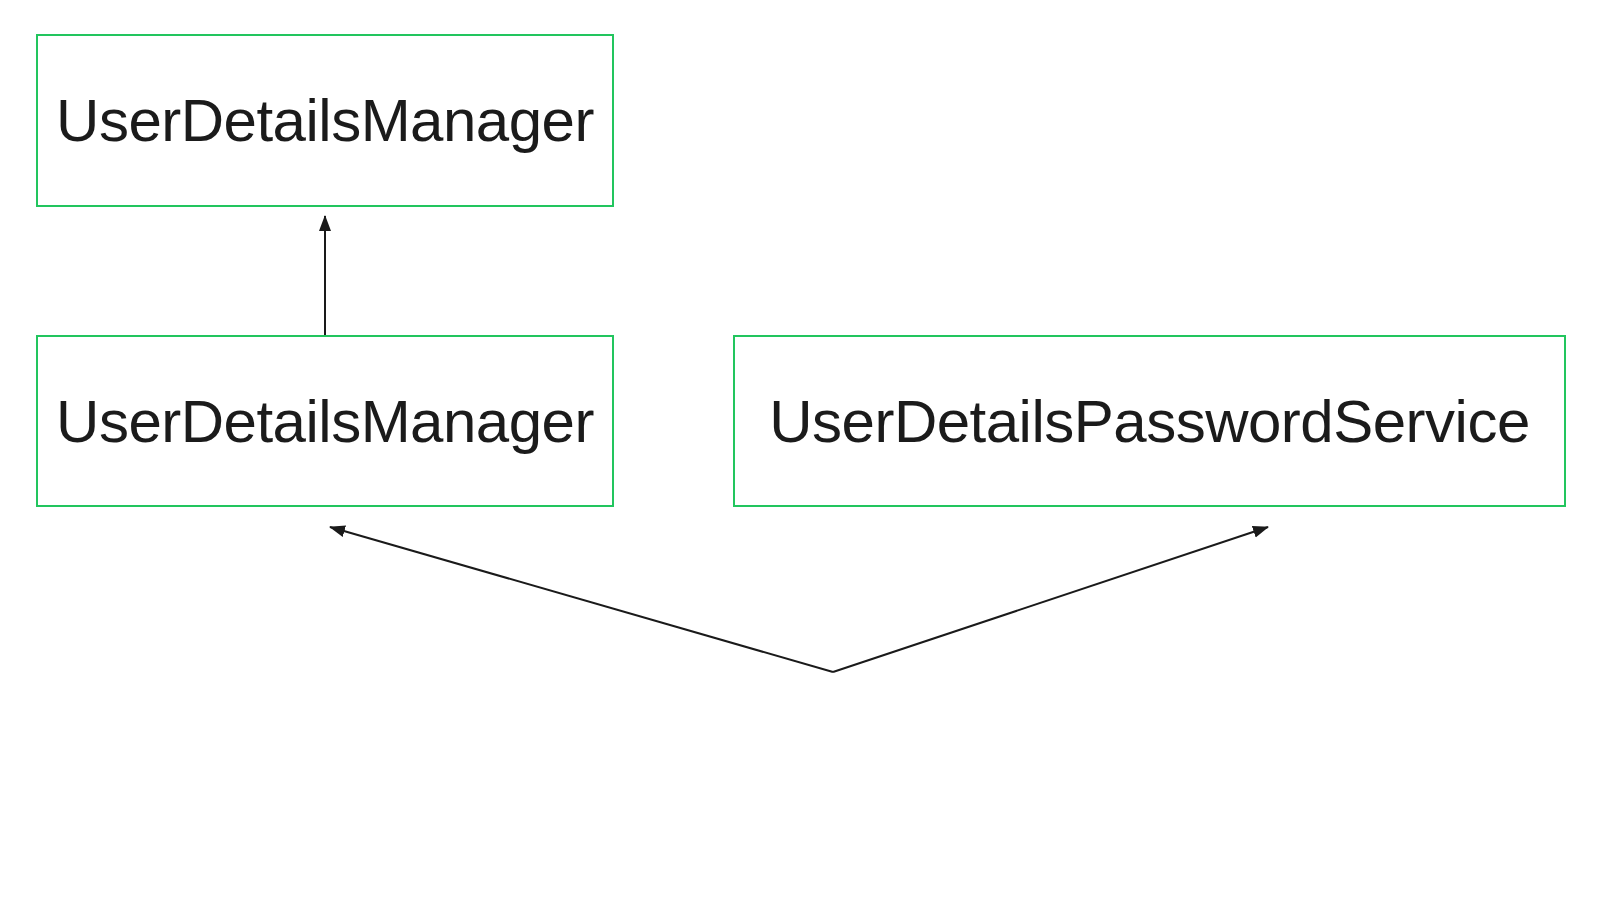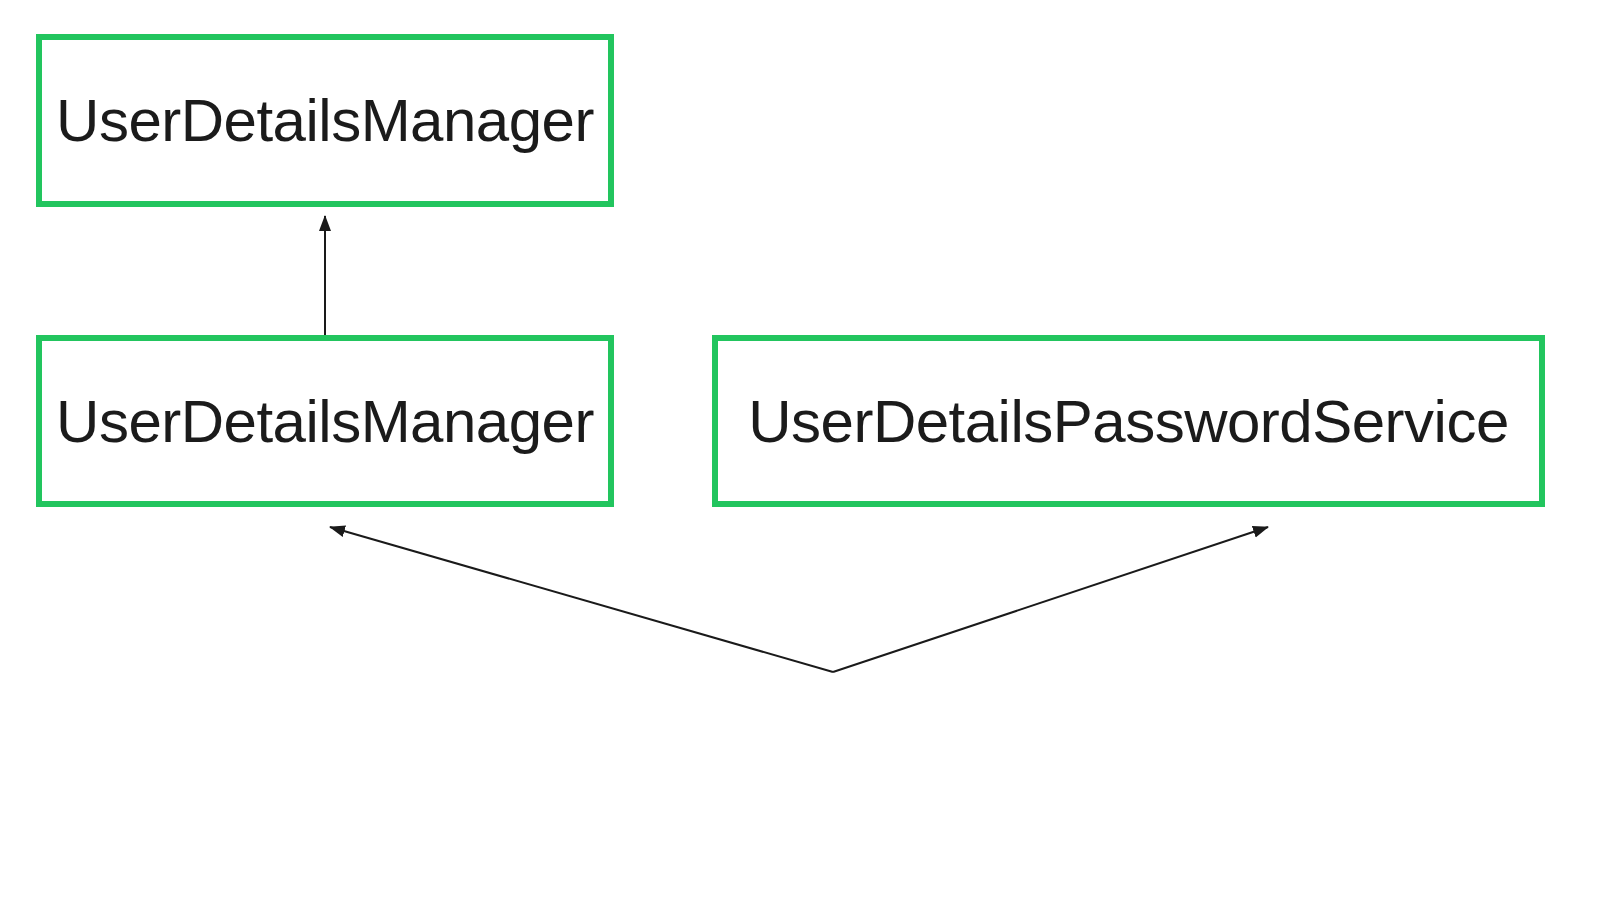--- a/index.html
+++ b/index.html
@@ -21,36 +21,36 @@
     position: absolute;
     left: 0;
     top: 0;
     width: 1600px;
     height: 900px;
     pointer-events: none;
   }
   .node {
     position: absolute;
     box-sizing: border-box;
-    border: 6px solid #22c55e;
+    border: 2px solid #22c55e;
     background: #ffffff;
     display: flex;
     align-items: center;
     justify-content: center;
   }
   .node .label {
     font-size: 60px;
     font-weight: 300;
     color: #1b1b1b;
     letter-spacing: -0.5px;
     white-space: nowrap;
   }
   #node-udm-top   { left: 36px;  top: 34px;  width: 578px; height: 173px; }
   #node-udm-mid   { left: 36px;  top: 335px; width: 578px; height: 172px; }
-  #node-udps      { left: 712px; top: 335px; width: 833px; height: 172px; }
+  #node-udps      { left: 733px; top: 335px; width: 833px; height: 172px; }
   #node-inmemory  { left: 403px; top: 673px; width: 864px; height: 173px; }
 </style>
 </head>
 <body>
 
 <div class="canvas">
 
   <svg class="arrows" viewBox="0 0 1600 900" xmlns="http://www.w3.org/2000/svg" aria-hidden="true">
     <defs>
       <marker id="arrowhead" markerUnits="userSpaceOnUse" markerWidth="18" markerHeight="14" refX="15" refY="6" orient="auto">

